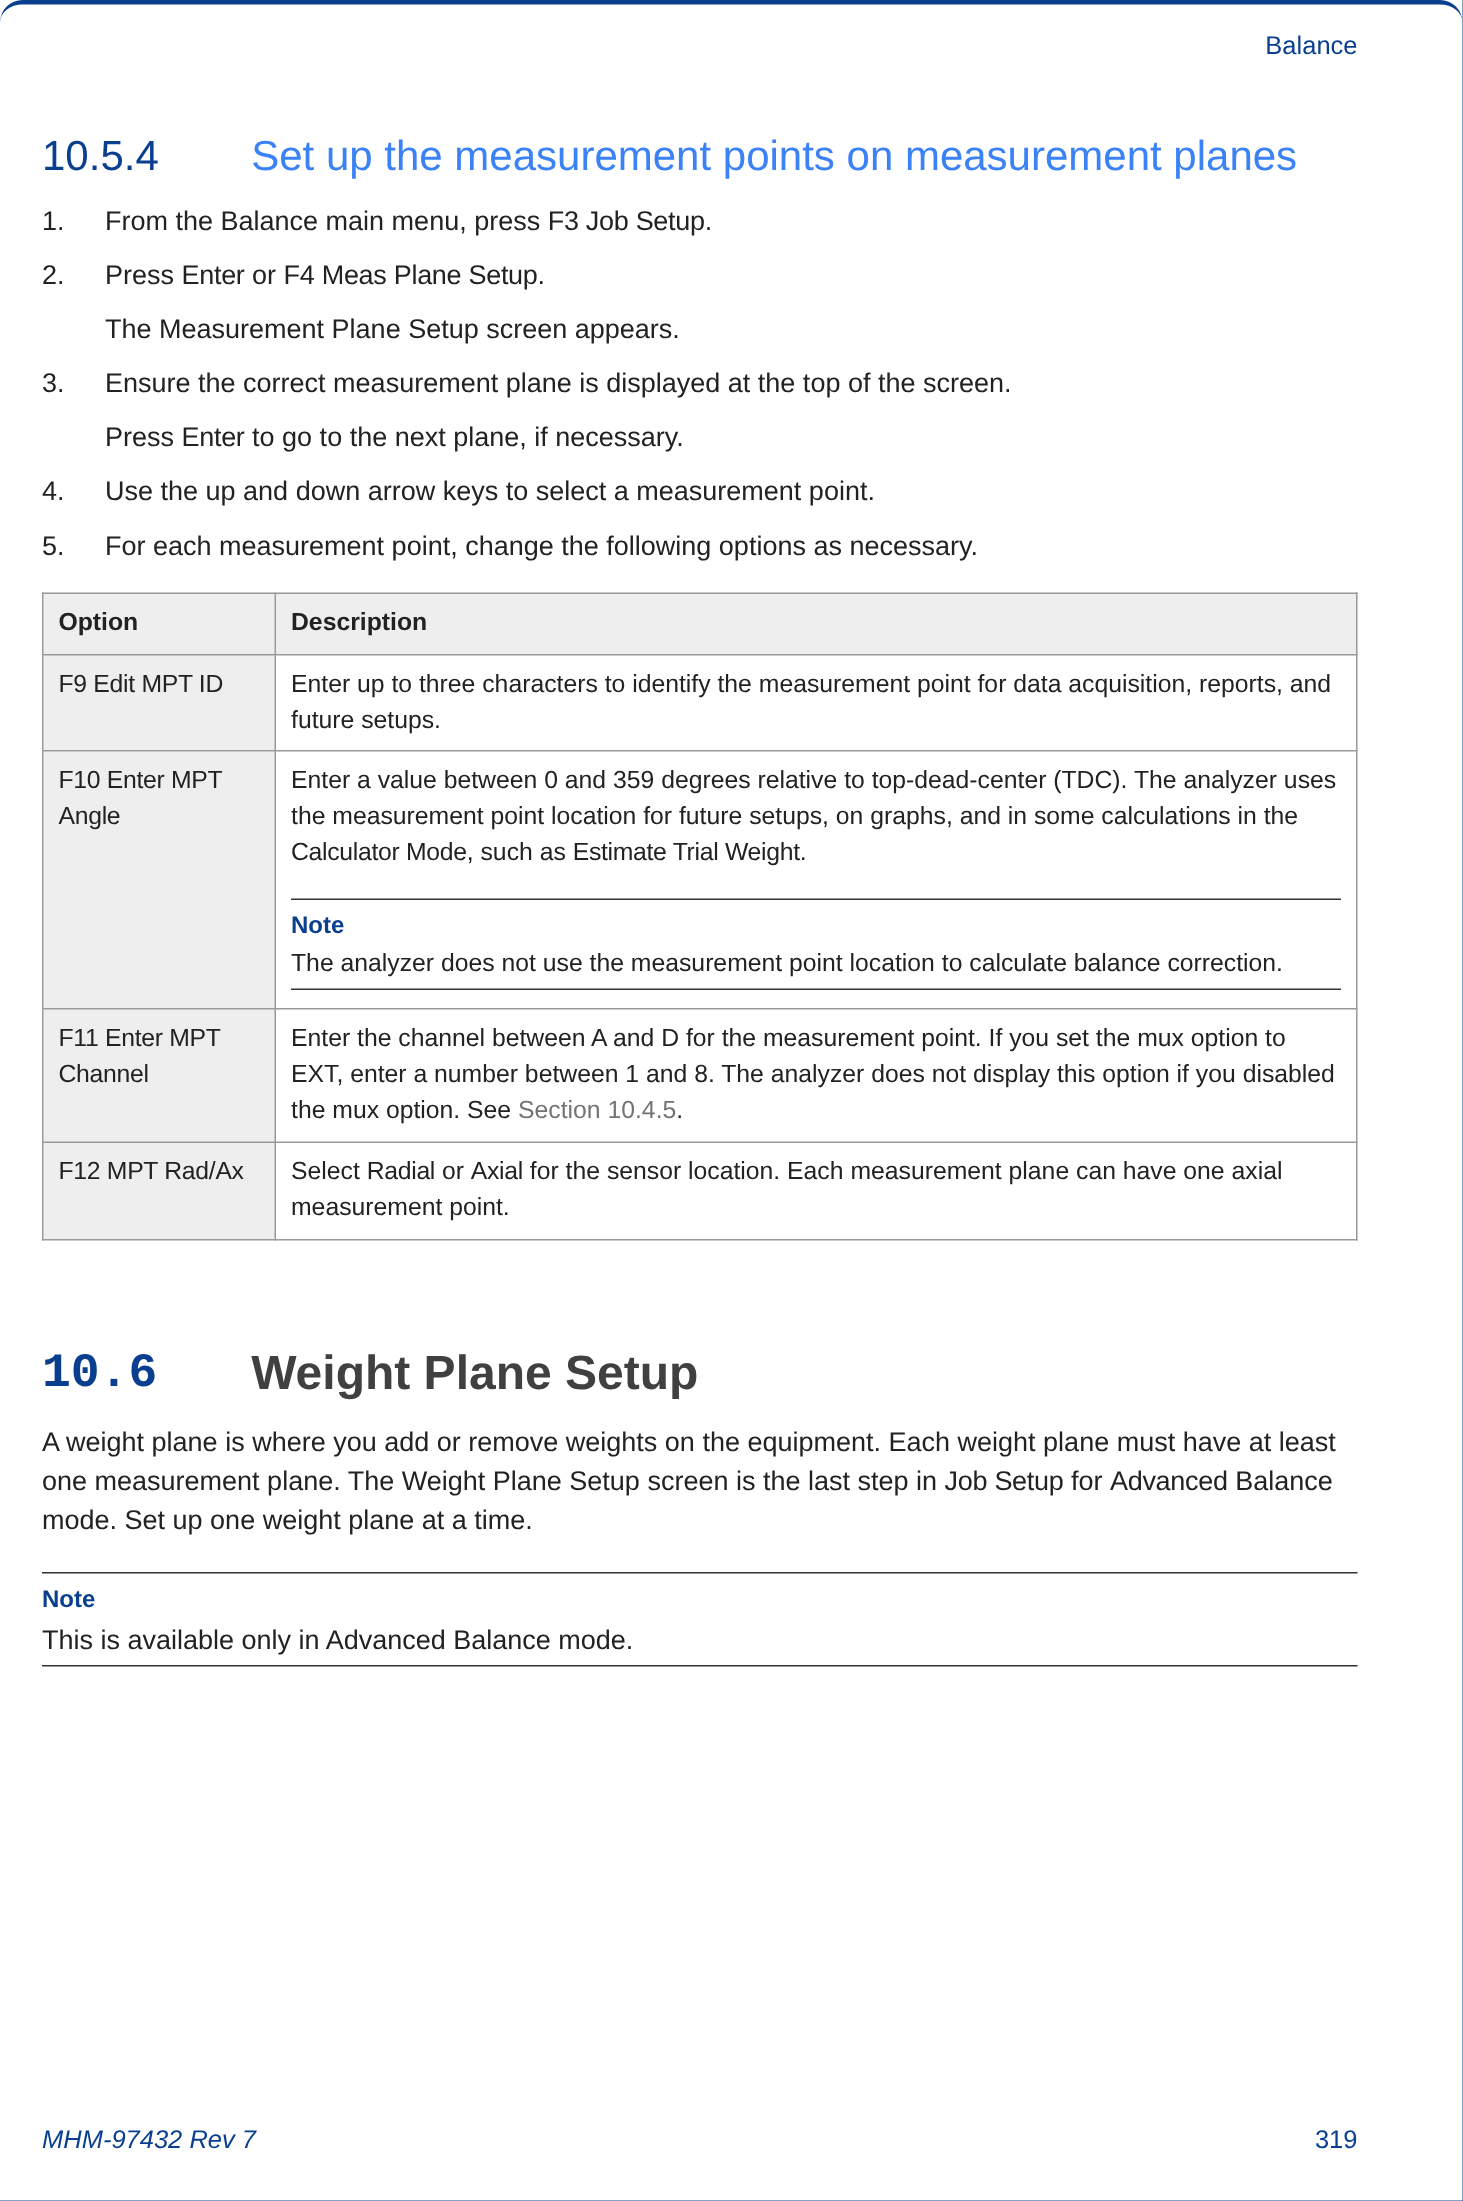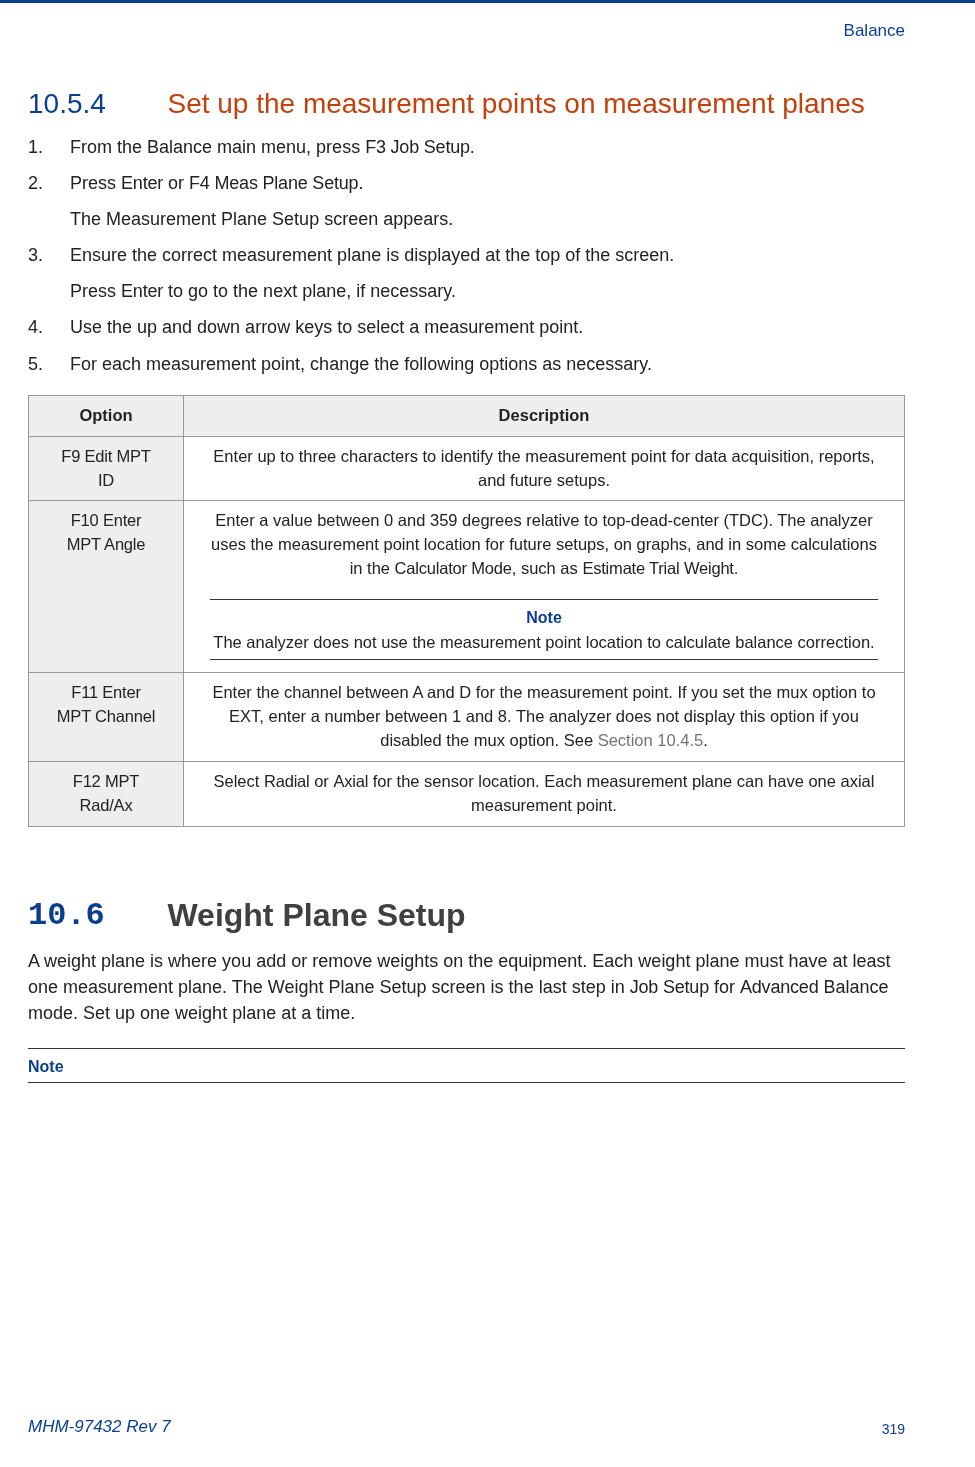--- a/index.html
+++ b/index.html
@@ -9,20 +9,21 @@
     background: #fff;
     color: #222;
     position: relative;
     padding: 0;
   }
   .page {
     width: 975px;
     height: 1467px;
     position: relative;
     border-top: 3px solid #0a3f8f;
+    border-radius: 15px;
   }
   .header-right {
     position: absolute;
     top: 18px;
     right: 70px;
     color: #0a3f8f;
     font-size: 17px;
   }
   .content {
     position: absolute;
@@ -32,21 +33,21 @@
   }
   .sec-num {
     color: #0a3f8f;
     font-size: 28px;
     font-weight: 400;
     display: inline-block;
     width: 135px;
     vertical-align: top;
   }
   .sec-title {
-    color: #c2410c;
+    color: #3b82f6;
     font-size: 28px;
     font-weight: 400;
     display: inline-block;
     max-width: 720px;
     vertical-align: top;
   }
   .sec-row { margin-bottom: 14px; }
   .body-block {
     font-size: 18px;
     line-height: 1.45;
@@ -70,23 +71,23 @@
   .step-sub { margin-top: 10px; margin-bottom: 10px; }
   .condensed { font-family: Arial, "Helvetica Neue", sans-serif; font-stretch: condensed; letter-spacing: -0.2px; }
   table.opts {
     border-collapse: collapse;
     width: 100%;
     margin-top: 18px;
     font-size: 16.5px;
   }
   table.opts th, table.opts td {
     border: 1px solid #999;
-    padding: 8px 26px;
-    vertical-align: top;
-    text-align: center;
+    padding: 8px 10px;
+    vertical-align: top;
+    text-align: left;
   }
   table.opts th {
     background: #eee;
     font-weight: 700;
   }
   table.opts td.optcell {
     background: #eee;
     width: 155px;
   }
   .note-block {
@@ -129,21 +130,21 @@
     left: 28px;
     color: #0a3f8f;
     font-style: italic;
     font-size: 17px;
   }
   .footer-right {
     position: absolute;
     bottom: 30px;
     right: 70px;
     color: #0a3f8f;
-    font-size: 14px;
+    font-size: 17px;
   }
 </style>
 </head>
 <body>
 
 <div class="page">
   <div class="header-right">Balance</div>
 
   <div class="content">
 
@@ -220,20 +221,21 @@
       <span class="sec2-title">Weight Plane Setup</span>
     </div>
 
     <div class="body-block">
       <p>
         <span>A weight plane is where you add or remove weights on the equipment. Each weight plane must have at least one measurement plane. The Weight Plane Setup screen is the last step in </span><span class="condensed">Job Setup</span><span> for </span><span class="condensed">Advanced</span><span> Balance mode. Set up one weight plane at a time.</span>
       </p>
       <div class="note-block" style="margin-top:22px;">
         <hr class="note-rule">
         <div class="note-label">Note</div>
+        <div>This is available only in Advanced Balance mode.</div>
         <hr class="note-rule">
       </div>
     </div>
 
   </div>
 
   <div class="footer-left">MHM-97432 Rev 7</div>
   <div class="footer-right">319</div>
 </div>
 

